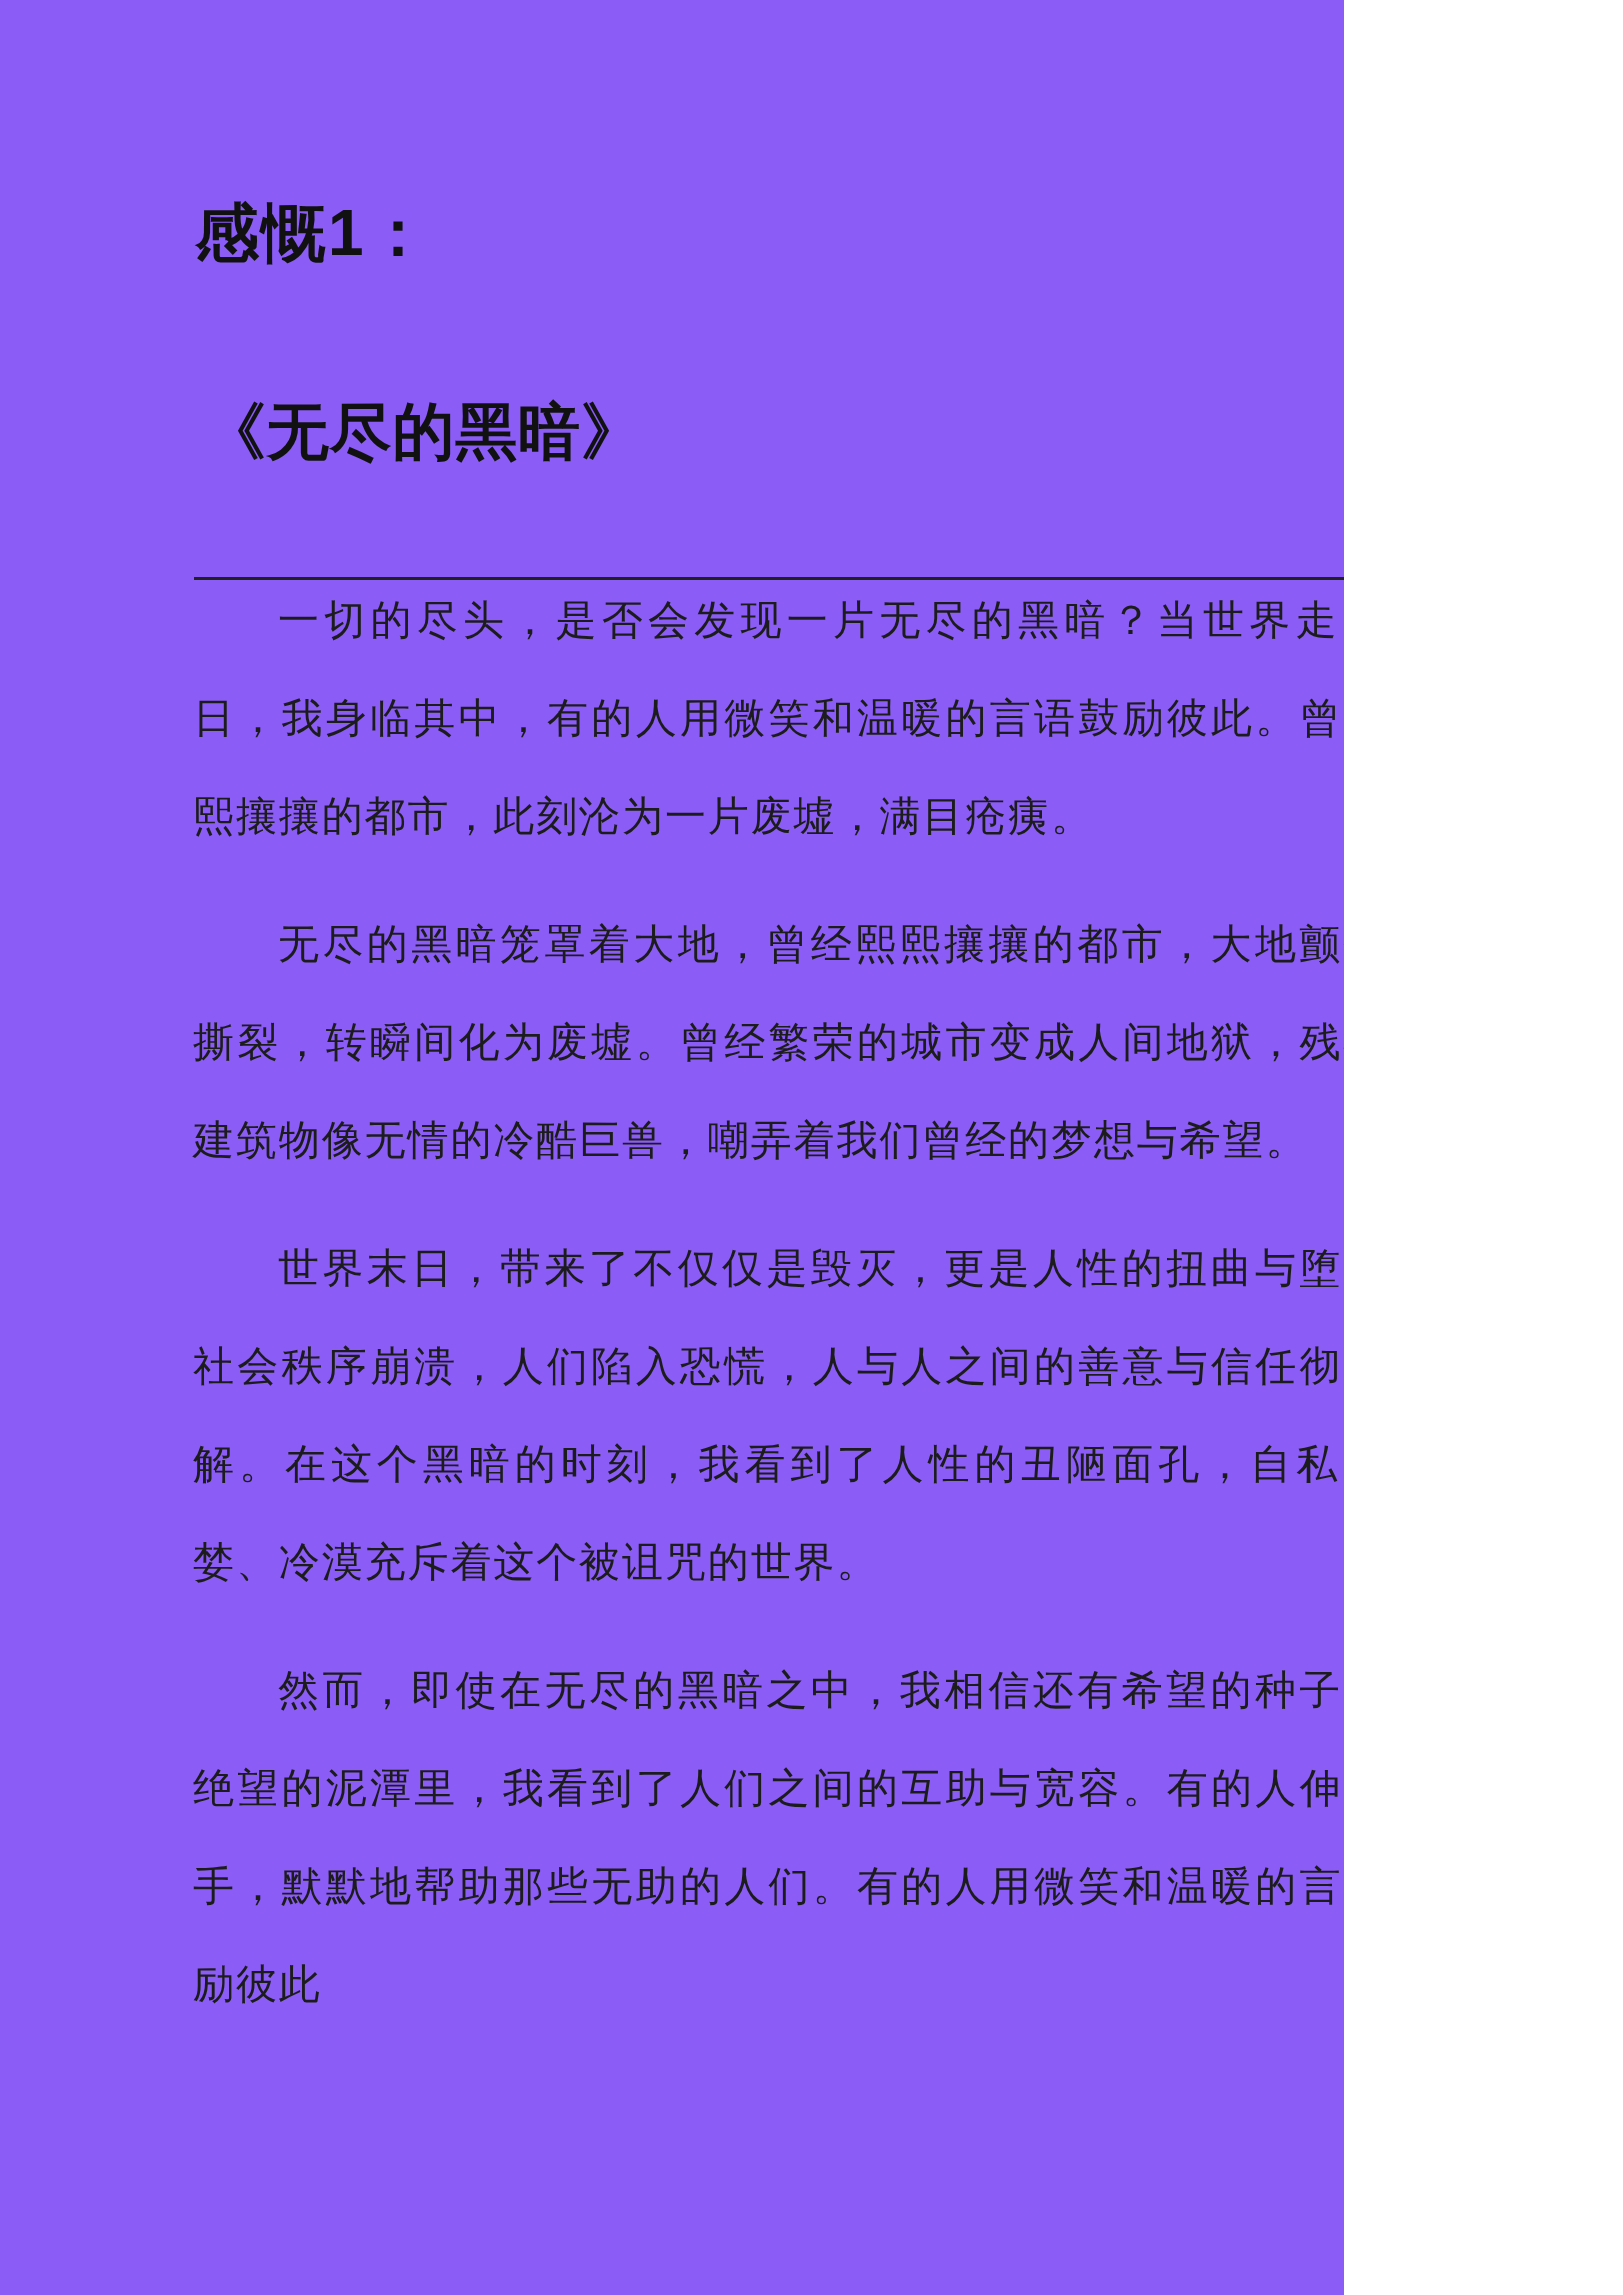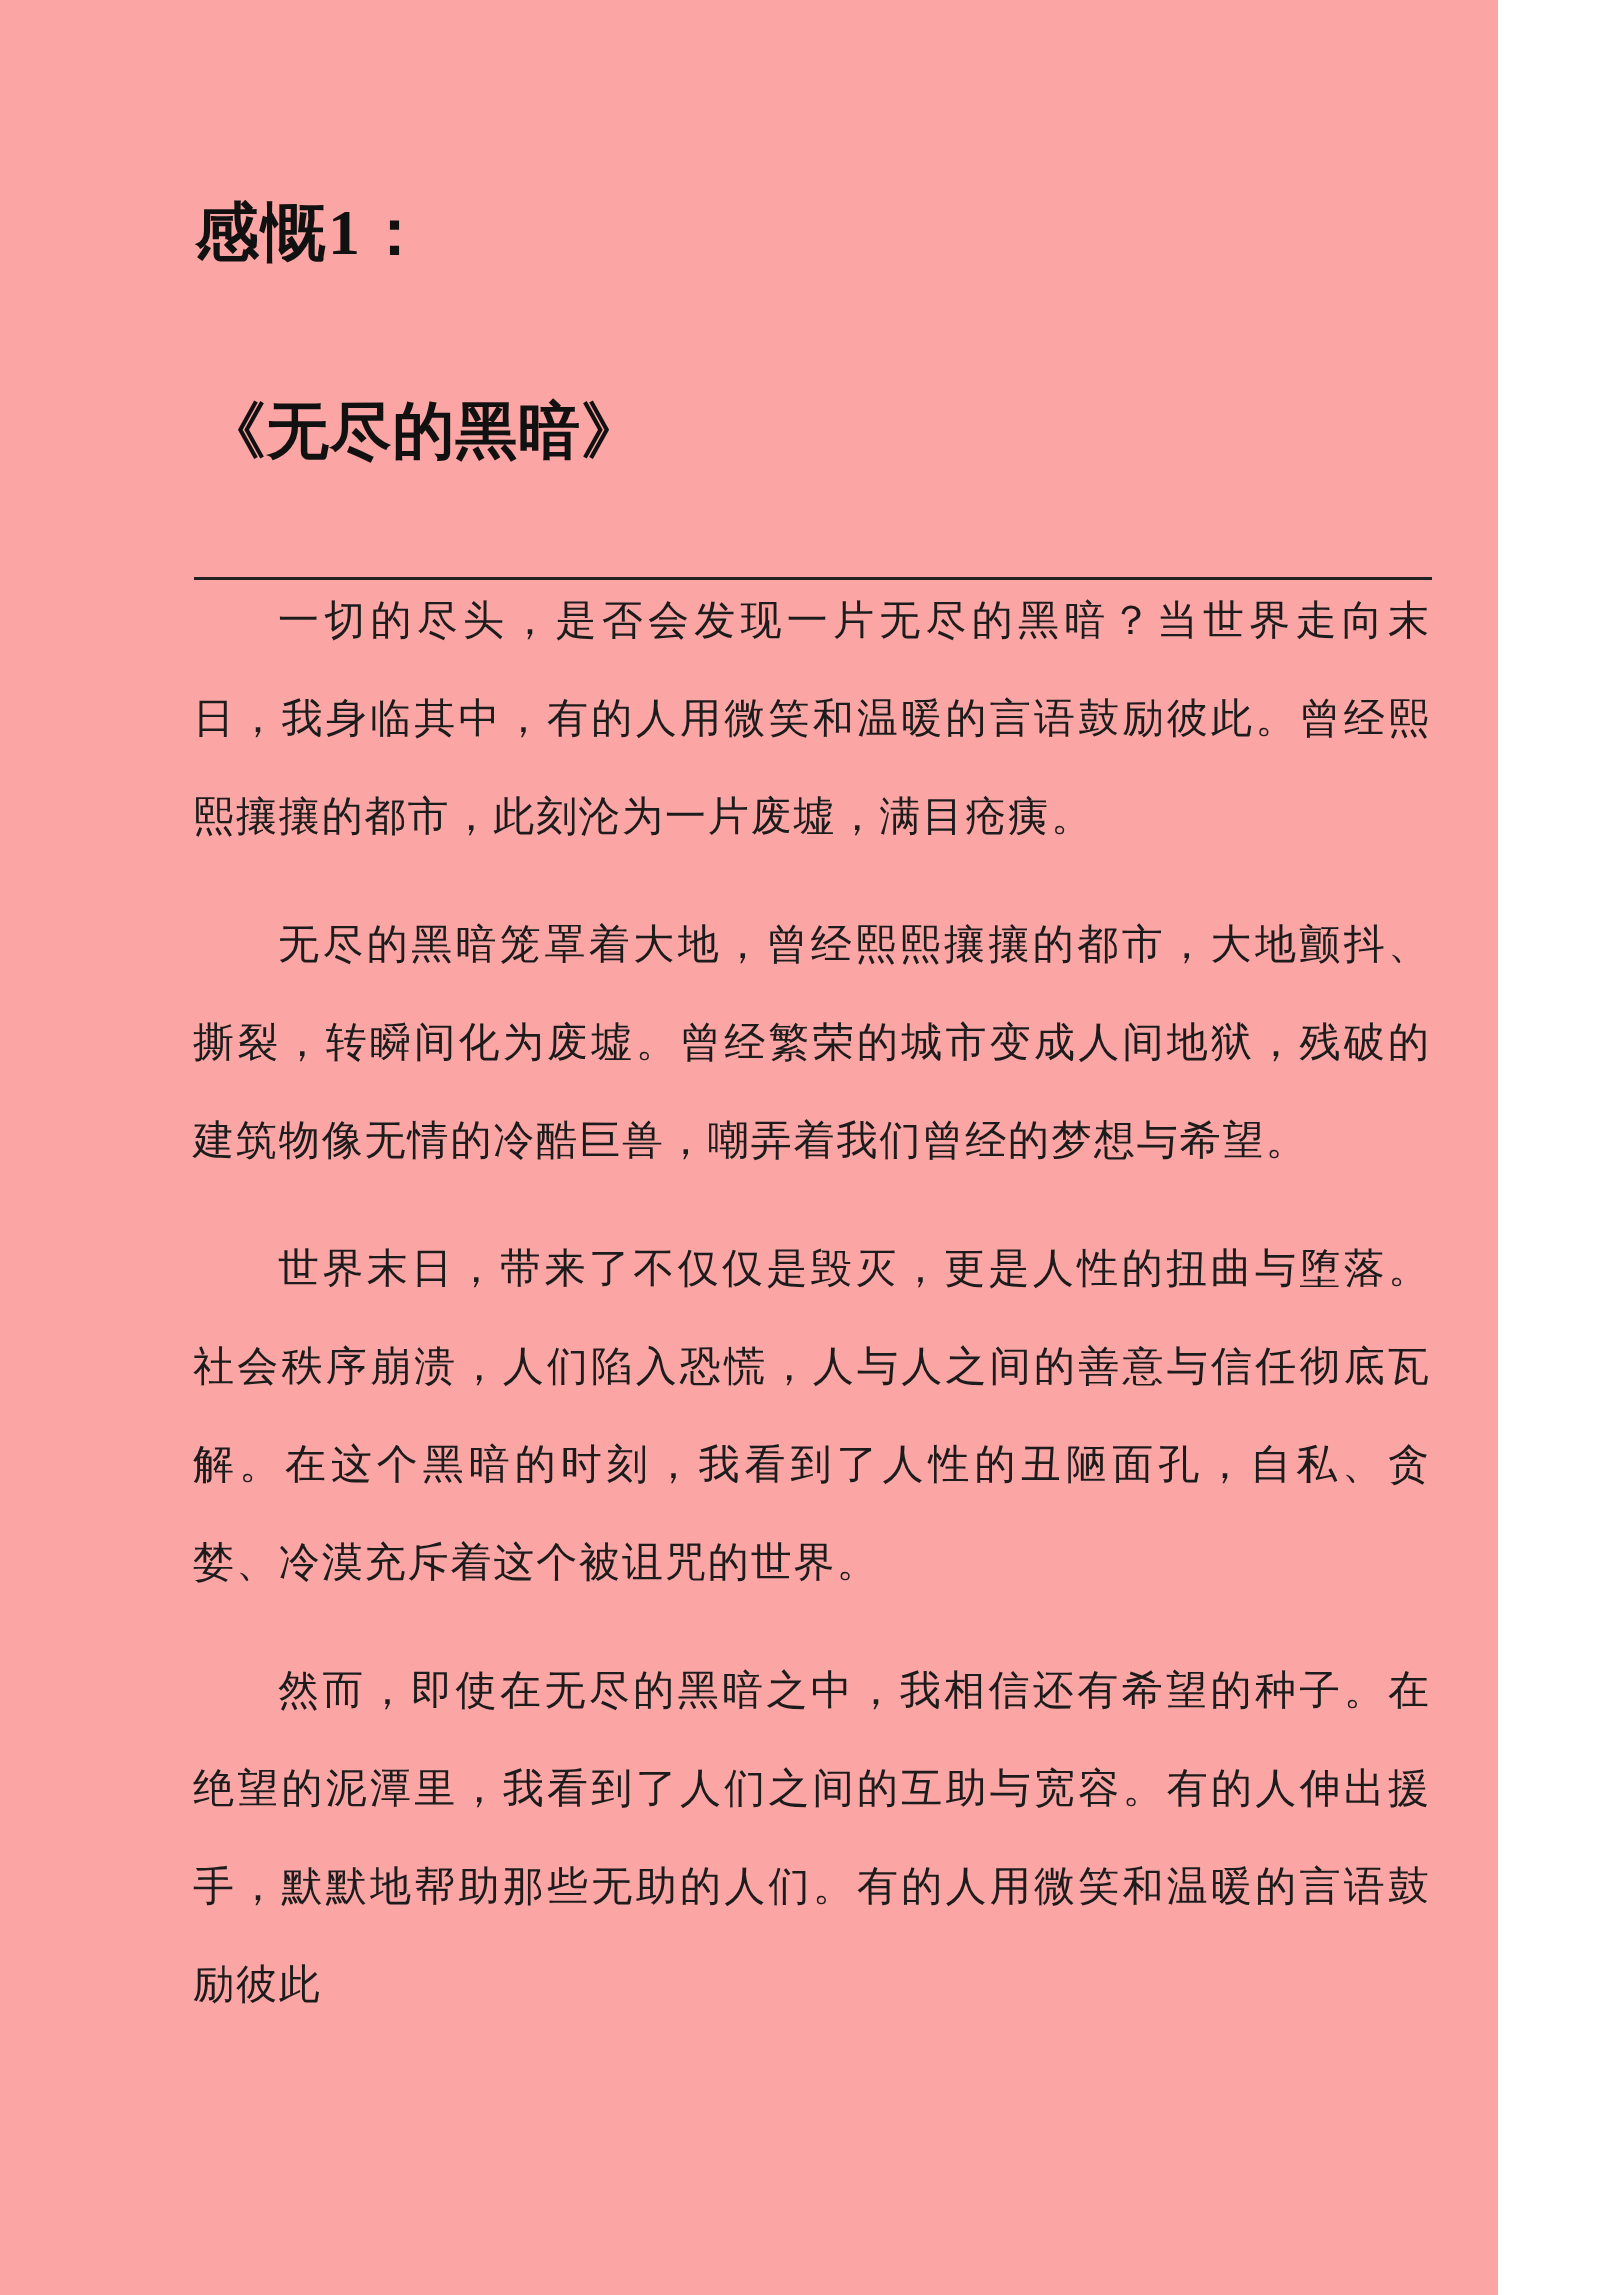--- a/index.html
+++ b/index.html
@@ -2,25 +2,25 @@
 <html style="font-size:13.5px"><head>
 <meta charset="utf-8">
 <style>
   html, body {
     margin: 0;
     padding: 0;
     background: #ffffff;
   }
   .page {
     position: relative;
-    width: 1498px;
+    width: 1344px;
     height: 2295px;
-    background: #fca5a5;
+    background: #8b5cf6;
     overflow: hidden;
-    font-family: Liberation Serif, serif;
+    font-family: Liberation Sans, sans-serif;
   }
   .heading {
     position: absolute;
     left: 195px;
     top: 201px;
     font-size: 64px;
     font-weight: bold;
     line-height: 1;
     letter-spacing: 2.5px;
     color: #111111;

